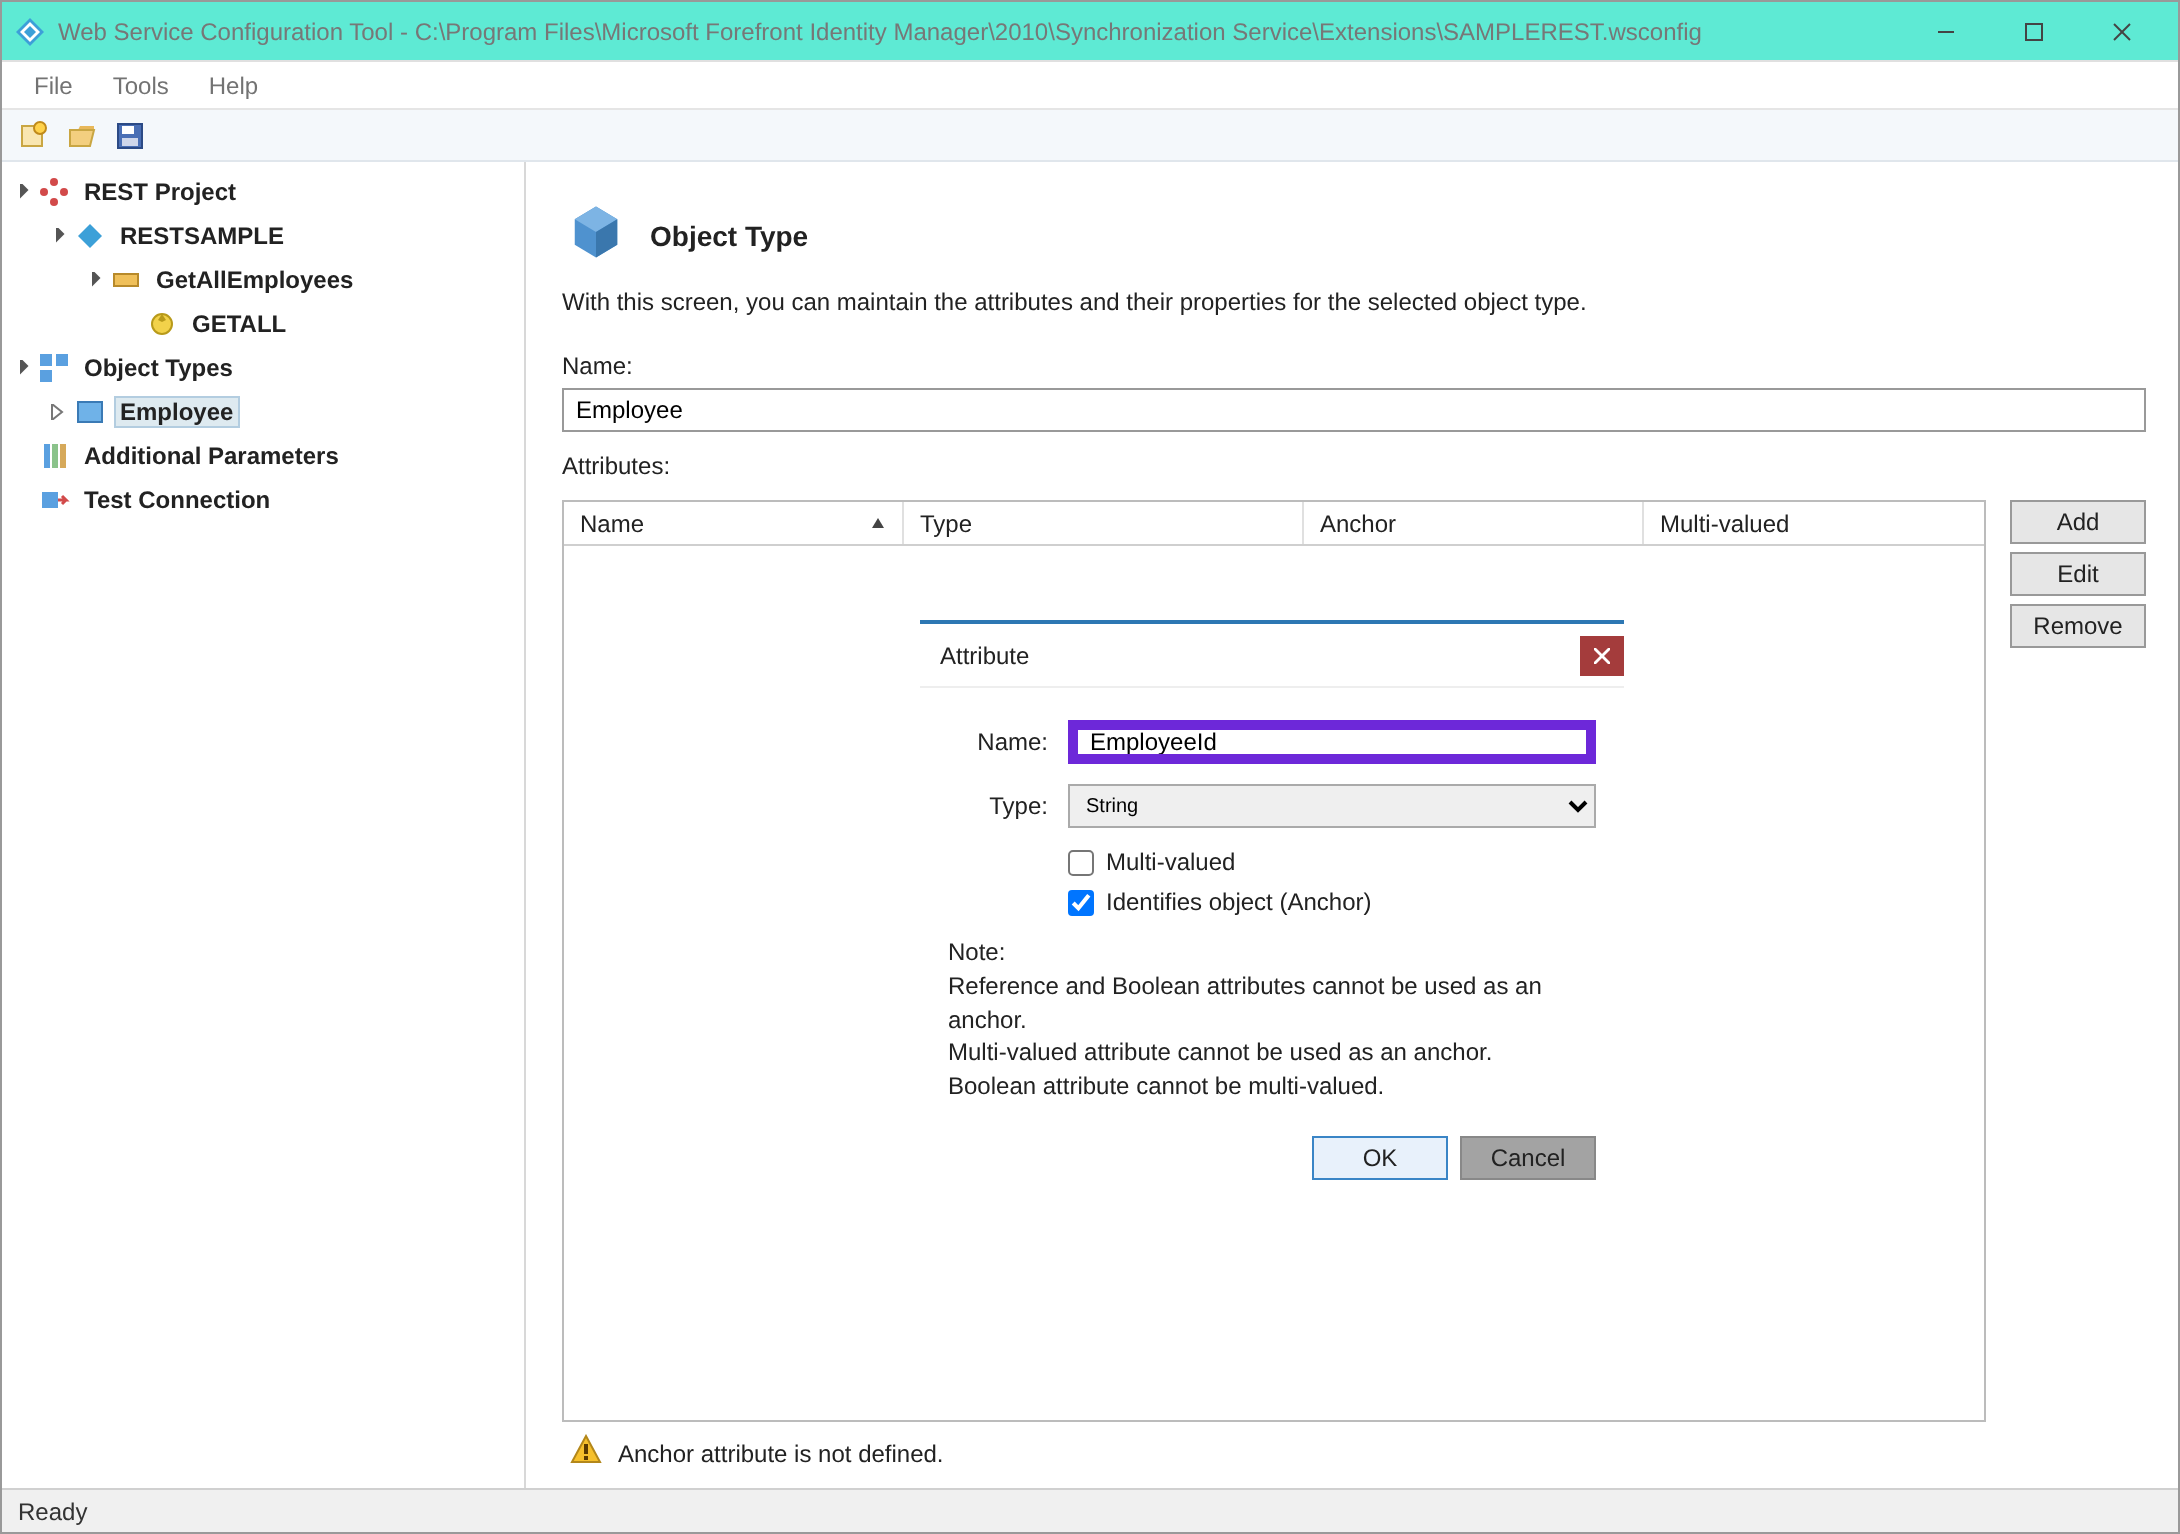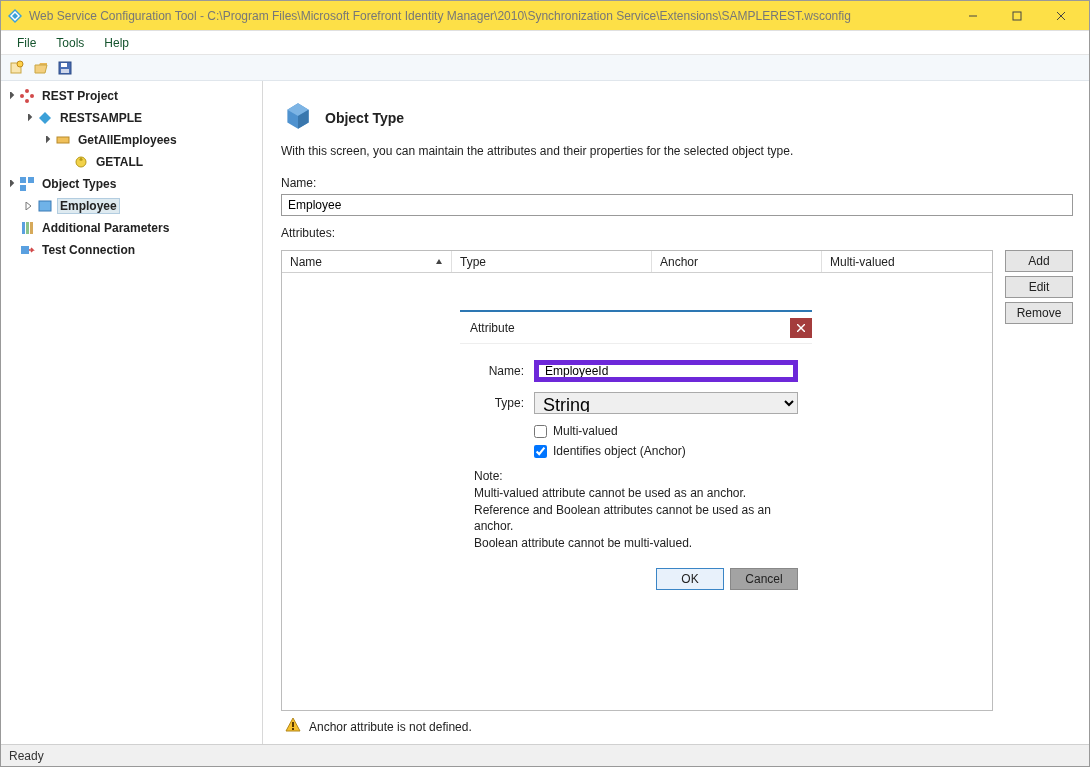--- a/index.html
+++ b/index.html
@@ -1,27 +1,27 @@
 <!DOCTYPE html>
 <html><head>
 <meta charset="utf-8">
 <style>
   * { box-sizing: border-box; font-family: "Segoe UI", Tahoma, sans-serif; }
   html, body { margin: 0; padding: 0; height: 100%; }
   body { width: 1090px; height: 767px; background: #fff; font-size: 12px; color: #222; border: 1px solid #999; display: flex; flex-direction: column; }
 
   
-  .titlebar { height: 30px; background: #fde047; display: flex; align-items: center; padding: 0 6px; border-bottom: 1px solid #e0e0e0; }
+  .titlebar { height: 30px; background: #5eead4; display: flex; align-items: center; padding: 0 6px; border-bottom: 1px solid #e0e0e0; }
   .titlebar .logo { width: 16px; height: 16px; margin-right: 6px; }
   .titlebar .title { color: #777; font-size: 12px; flex: 1; }
   .titlebar .winbtn { width: 44px; height: 28px; display: flex; align-items: center; justify-content: center; color: #555; }
 
   
   .menubar { height: 24px; display: flex; align-items: center; padding: 0 6px; background: #fff; border-bottom: 1px solid #e5e5e5; }
-  .menubar .menuitem { padding: 2px 10px; color: #14532d; }
+  .menubar .menuitem { padding: 2px 10px; color: #737373; }
 
   
   .toolbar { height: 26px; background: #f4f8fb; border-bottom: 1px solid #e0e6ec; display: flex; align-items: center; padding: 0 6px; gap: 4px; }
   .toolbtn { width: 20px; height: 20px; display: flex; align-items: center; justify-content: center; }
 
   
   .main { flex: 1; display: flex; overflow: hidden; }
   .sidebar { width: 262px; border-right: 1px solid #d8d8d8; background: #fff; padding-top: 4px; }
   .content { flex: 1; background: #fff; position: relative; display: flex; flex-direction: column; padding: 18px 16px 6px 18px; }
 
@@ -58,21 +58,21 @@
 
   
   .modal { position: absolute; left: 460px; top: 310px; width: 352px; background: #fff; border-top: 2px solid #2d77b3; box-shadow: none; }
   .modal-title { height: 32px; display: flex; align-items: center; justify-content: space-between; padding: 0 0 0 10px; border-bottom: 1px solid #eee; }
   .modal-title .mt-text { font-size: 12px; }
   .modal-close { width: 22px; height: 20px; background: #a43c3c; color: #fff; display: flex; align-items: center; justify-content: center; margin-right: 0; font-size: 11px; }
   .modal-body { padding: 16px 14px 10px 14px; }
   .mrow { display: flex; align-items: center; margin-bottom: 10px; gap: 10px; }
   .mrow .mlabel { width: 50px; text-align: right; }
   .m-input { flex: 1; height: 22px; border: 5px solid #6d28d9; padding: 2px 6px; font-size: 12px; }
-  .m-select { flex: 1; height: 22px; border: 1px solid #aaa; background: #efefef; padding: 1px 4px; font-size: 18px; }
+  .m-select { flex: 1; height: 22px; border: 1px solid #aaa; background: #efefef; padding: 1px 4px; font-size: 10px; }
   .mcheck { display: flex; align-items: center; margin-left: 60px; margin-bottom: 6px; gap: 6px; }
   .note { margin-top: 10px; line-height: 1.4; }
   .modal-buttons { display: flex; justify-content: flex-end; gap: 6px; margin-top: 16px; }
   .dlgbtn { width: 68px; height: 22px; border: 1px solid #888; background: #a3a3a3; text-align: center; line-height: 20px; }
   .dlgbtn.primary { border: 1px solid #3a85c6; background: #e8f1fb; }
 
   
   .warning-row { display: flex; align-items: center; gap: 8px; padding: 6px 4px 2px 4px; }
 
   
@@ -339,22 +339,22 @@
     <div class="mcheck">
       <input type="checkbox" style="">
       <span>Multi-valued</span>
     </div>
     <div class="mcheck">
       <input type="checkbox" checked="" style="">
       <span>Identifies object (Anchor)</span>
     </div>
     <div class="note">
       <div>Note:</div>
+      <div>Reference and Boolean attributes cannot be used as an anchor.</div>
       <div>Multi-valued attribute cannot be used as an anchor.</div>
-      <div>Reference and Boolean attributes cannot be used as an anchor.</div>
       <div>Boolean attribute cannot be multi-valued.</div>
     </div>
     <div class="modal-buttons">
       <div class="dlgbtn primary">OK</div>
       <div class="dlgbtn">Cancel</div>
     </div>
   </div>
 </div>
 
 </body></html>

